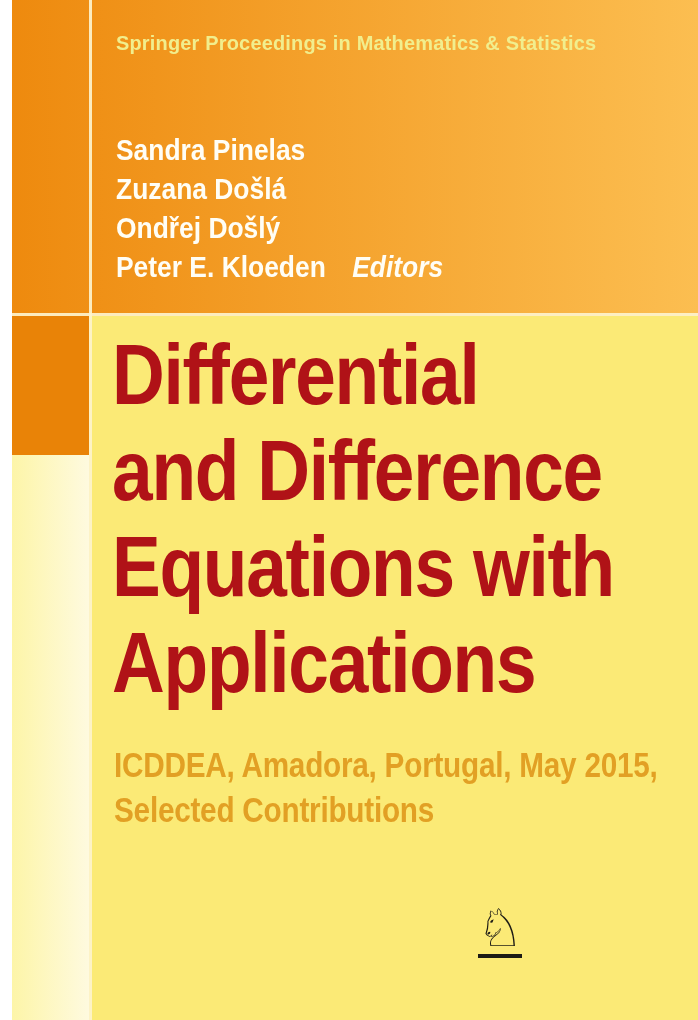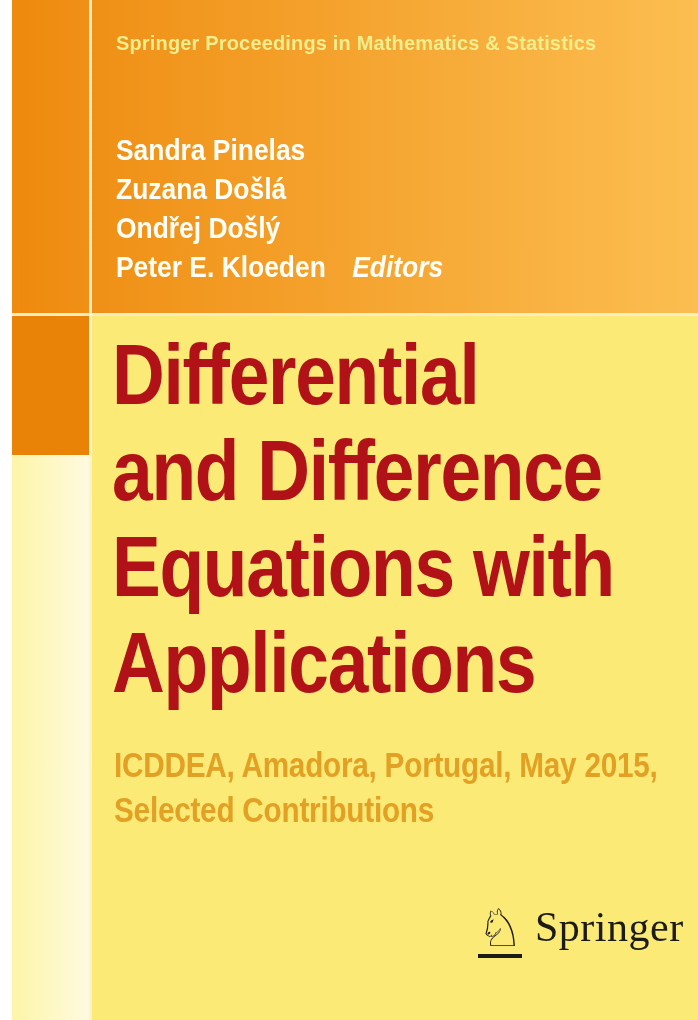--- a/index.html
+++ b/index.html
@@ -142,16 +142,15 @@
   <div class="book-subtitle">
     <div>ICDDEA, Amadora, Portugal, May 2015,</div>
     <div>Selected Contributions</div>
   </div>
 
   <div class="publisher">
     <div class="horse-wrap">
       <span class="horse-glyph">♘</span>
       <div class="horse-bar"></div>
     </div>
-    <span class="publisher-name">Springer</span>
   </div>
 
 </div>
 
 </body></html>

